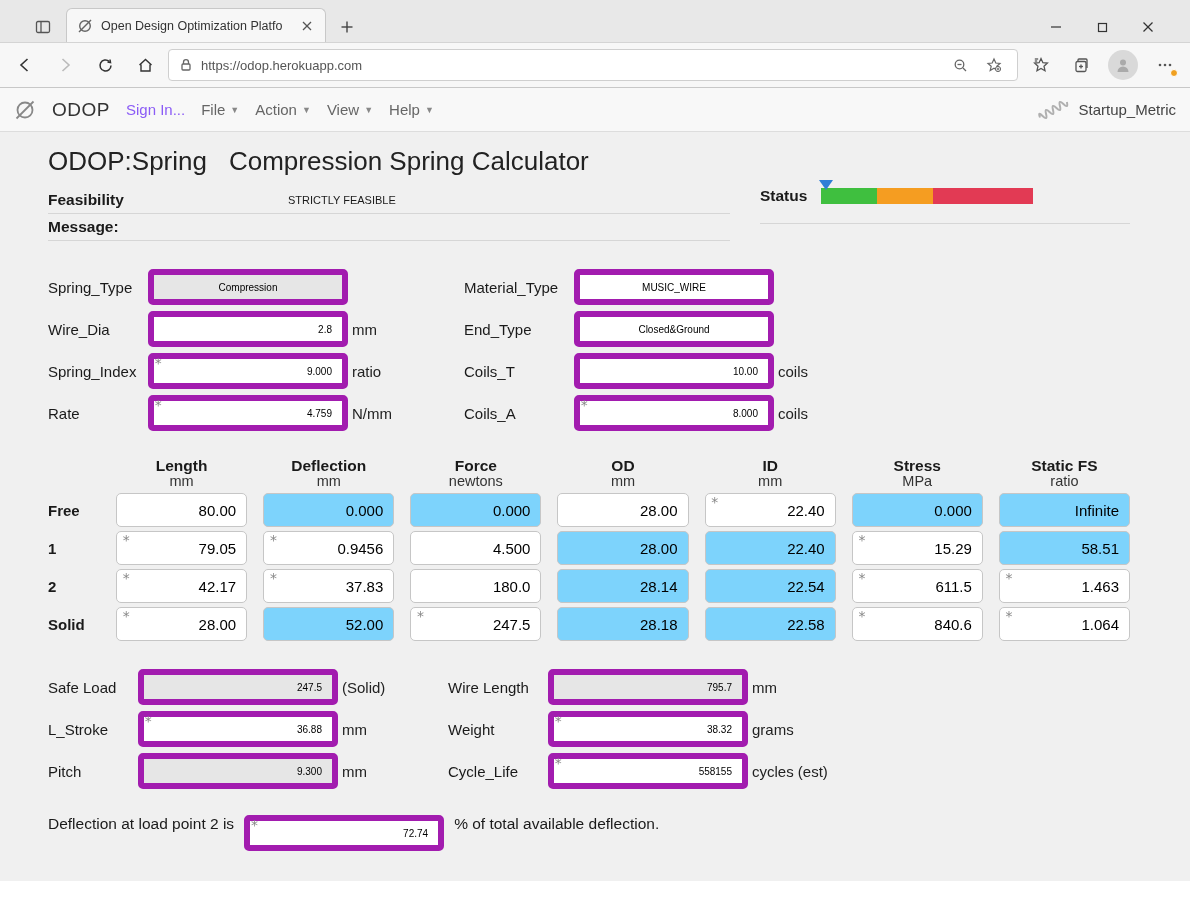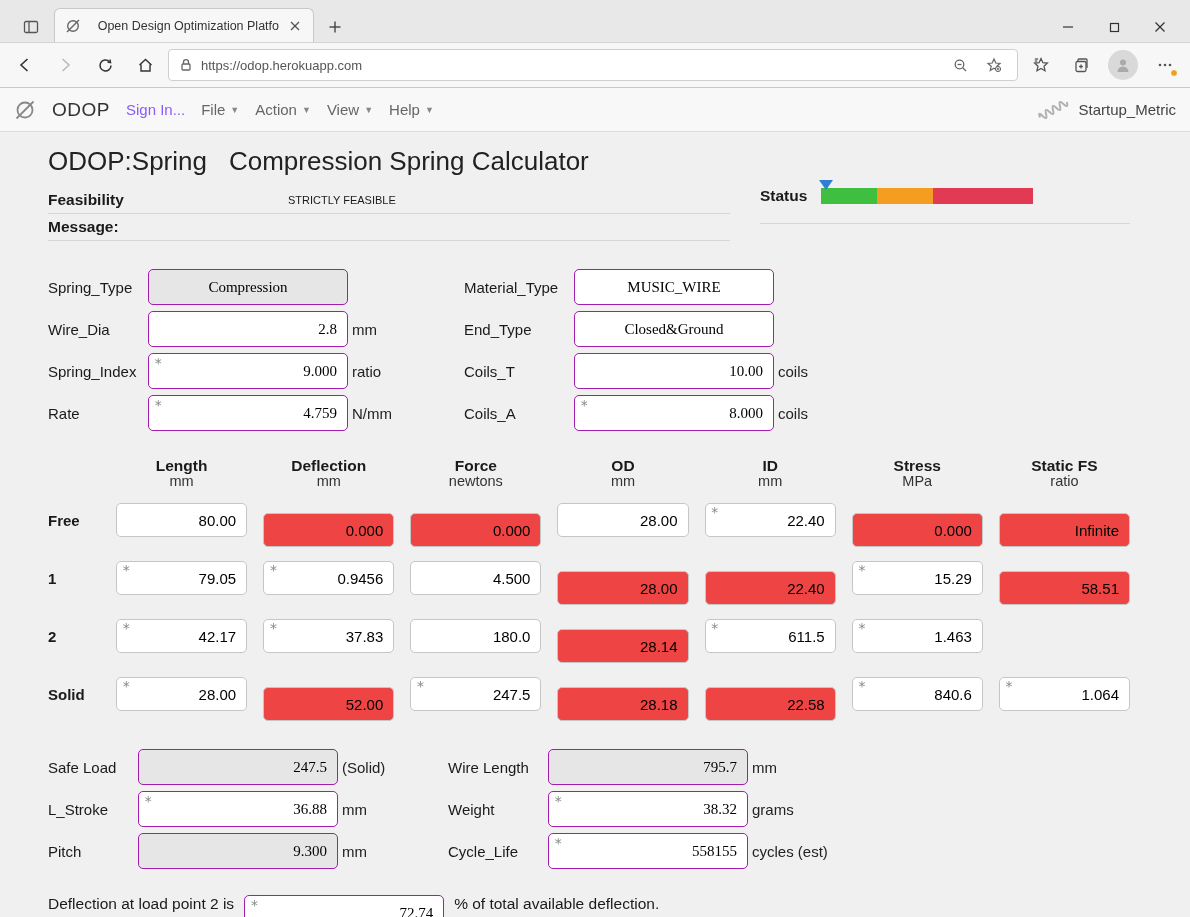--- a/index.html
+++ b/index.html
@@ -1,21 +1,21 @@
 <!DOCTYPE html>
 <html><head>
 <meta charset="utf-8">
 <style>
   * { box-sizing: border-box; }
   html, body { margin: 0; padding: 0; font-family: "Segoe UI", Arial, sans-serif; font-size: 14px; color: #1a1a1a; }
   body { background: #fff; }
 
   
   .chrome { background: #e8e8e8; border-bottom: 1px solid #c8c8c8; }
-  .titlebar { display: flex; align-items: flex-end; height: 42px; padding: 0 8px; text-align: right; }
+  .titlebar { display: flex; align-items: flex-end; height: 42px; padding: 0 20px; }
   .tabstrip { display: flex; align-items: flex-end; flex: 1; }
   .panel-toggle { width: 30px; height: 30px; display: flex; align-items: center; justify-content: center; margin: 0 8px; border-radius: 4px; }
   .tab { display: flex; align-items: center; gap: 8px; background: #f7f7f7; border: 1px solid #c8c8c8; border-bottom: none; border-radius: 6px 6px 0 0; height: 34px; padding: 0 10px; min-width: 260px; font-size: 12.5px; color: #333; }
   .tab .favicon { width: 16px; height: 16px; display: flex; align-items: center; justify-content: center; }
   .tab .tab-title { flex: 1; white-space: nowrap; overflow: hidden; text-overflow: ellipsis; }
   .tab .tab-close { width: 16px; height: 16px; display:flex; align-items:center; justify-content:center; color:#555; }
   .newtab { width: 30px; height: 30px; display:flex; align-items:center; justify-content:center; color:#444; margin-left:6px; }
   .win-controls { display:flex; gap: 2px; margin-left:auto; }
   .win-btn { width: 44px; height: 30px; display:flex; align-items:center; justify-content:center; color:#333; }
 
@@ -59,35 +59,35 @@
   .sb-orange { background:#f59d21; flex:0 0 56px; }
   .sb-red { background:#e23a54; flex:1; }
   .statusbar .marker { position:absolute; left:-2px; top:-8px; width:0; height:0; border-left:7px solid transparent; border-right:7px solid transparent; border-top:10px solid #2f7fd6; }
   .topgrid hr { border:none; border-top:1px solid #d6d6d6; margin:4px 0 0; }
 
   
   .params { display:grid; grid-template-columns: 100px 200px 60px 56px 110px 200px 80px; row-gap:6px; align-items:center; margin-top:28px; }
   .plabel { font-size:15px; }
   .punit { font-size:15px; color:#222; padding-left:4px; }
   .field { position:relative; }
-  .field input { width:100%; height:36px; border:1px solid #a21caf; border-radius:5px; padding:0 10px; text-align:right; font-size:15px; background:#fff; font-family:Liberation Serif, serif; }
+  .field input { width:100%; height:36px; border:6px solid #a21caf; border-radius:5px; padding:0 10px; text-align:right; font-size:10px; background:#fff; font-family:Liberation Sans, sans-serif; }
   .field.ro input { background:#e6e6e6; }
   .field.ctr input { text-align:center; }
   .field .asterisk { position:absolute; left:6px; top:2px; font-size:14px; color:#888; font-family:monospace; }
 
   
   .rtable { margin-top:26px; }
   .rhead, .rrow { display:grid; grid-template-columns: 52px repeat(7, 1fr); column-gap:16px; align-items:center; }
   .rhead .h { text-align:center; font-weight:700; font-size:15.5px; }
   .rhead .u { text-align:center; font-size:14.5px; color:#333; margin-top:-2px; }
   .rrow { margin-top:4px; }
   .rrow .rowlbl { font-weight:600; font-size:15px; }
   .rcell { position:relative; }
   .rcell input { width:100%; height:34px; border:1px solid #c6c6c6; border-radius:5px; padding:0 10px; text-align:right; font-size:15px; background:#fff; font-family:inherit; }
-  .rcell.ro input { background:#ef4444;margin-top:20px; }
+  .rcell.ro input { background:#7dd3fc; }
   .rcell .asterisk { position:absolute; left:6px; top:1px; font-size:14px; color:#888; font-family:monospace; }
 
   
   .summary { display:grid; grid-template-columns: 90px 200px 70px 40px 100px 200px 110px; row-gap:6px; align-items:center; margin-top:28px; }
   .summary .plabel, .summary .punit { font-size:15px; }
 
   .deflection { display:flex; gap:10px; margin-top:26px; font-size:15.5px; }
   .deflection .field { width:200px; }
 
   
@@ -384,20 +384,21 @@
         <div class="rcell"><span class="asterisk">*</span><input value="15.29" style=""></div>
         <div class="rcell ro"><input readonly="" value="58.51" style=""></div>
       </div>
 
       <div class="rrow">
         <span class="rowlbl">2</span>
         <div class="rcell"><span class="asterisk">*</span><input value="42.17" style=""></div>
         <div class="rcell"><span class="asterisk">*</span><input value="37.83" style=""></div>
         <div class="rcell"><input value="180.0" style=""></div>
         <div class="rcell ro"><input readonly="" value="28.14" style=""></div>
+        <div class="rcell ro"><input readonly="" value="22.54" style=""></div>
         <div class="rcell"><span class="asterisk">*</span><input value="611.5" style=""></div>
         <div class="rcell"><span class="asterisk">*</span><input value="1.463" style=""></div>
       </div>
 
       <div class="rrow">
         <span class="rowlbl">Solid</span>
         <div class="rcell"><span class="asterisk">*</span><input value="28.00" style=""></div>
         <div class="rcell ro"><input readonly="" value="52.00" style=""></div>
         <div class="rcell"><span class="asterisk">*</span><input value="247.5" style=""></div>
         <div class="rcell ro"><input readonly="" value="28.18" style=""></div>

